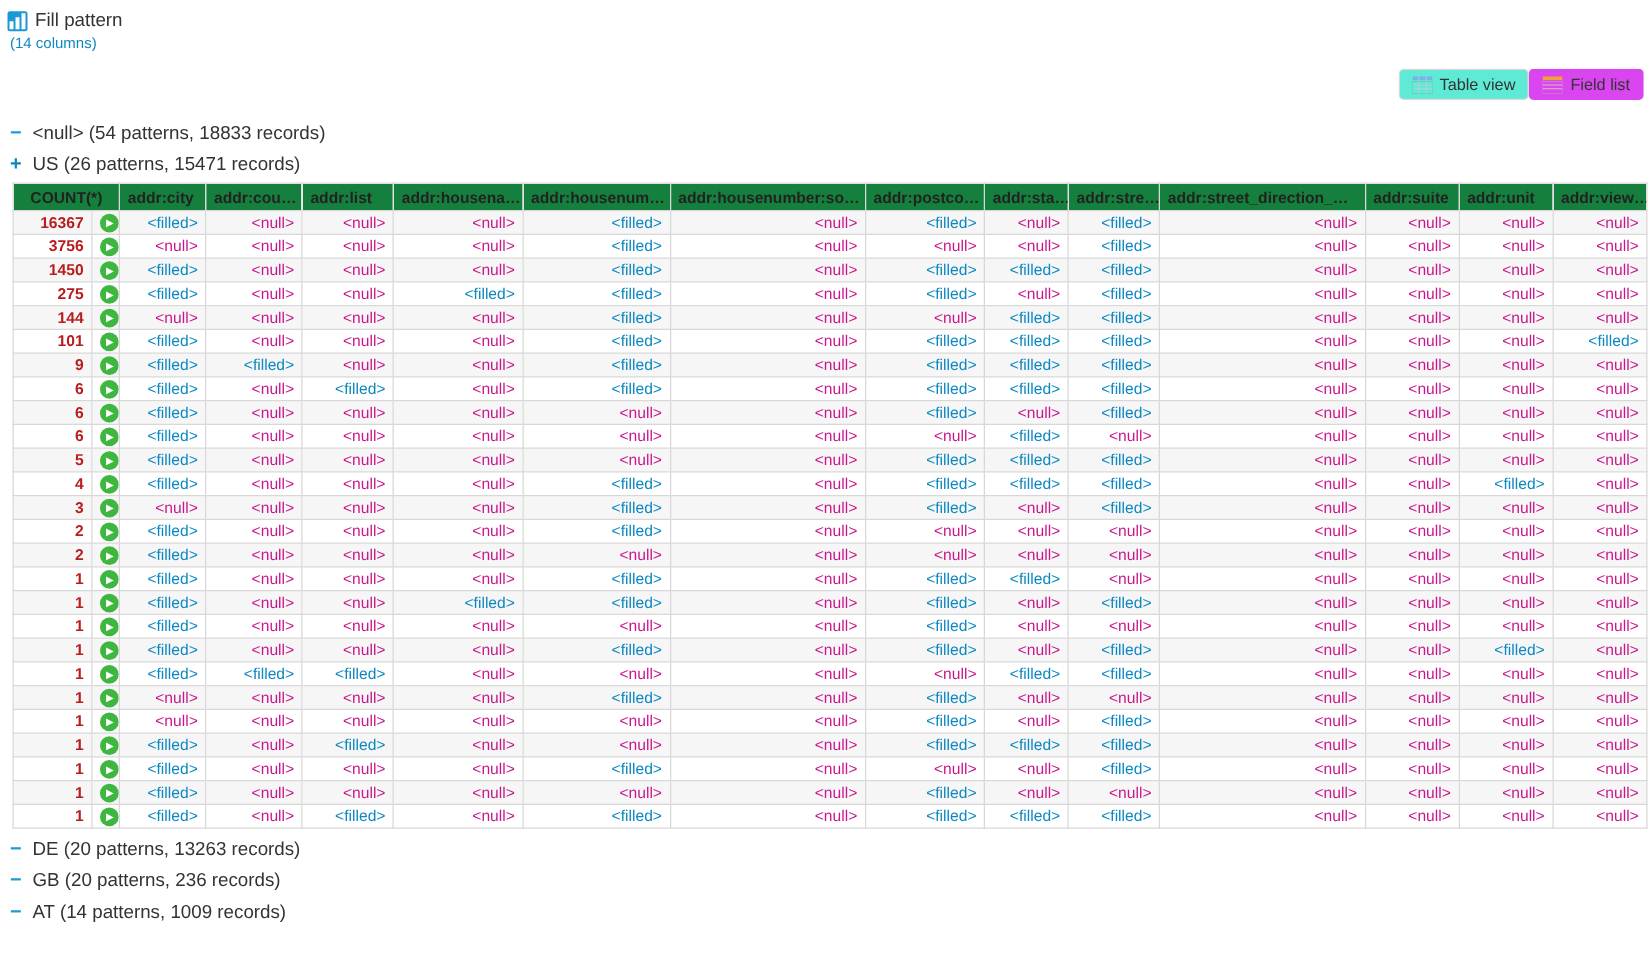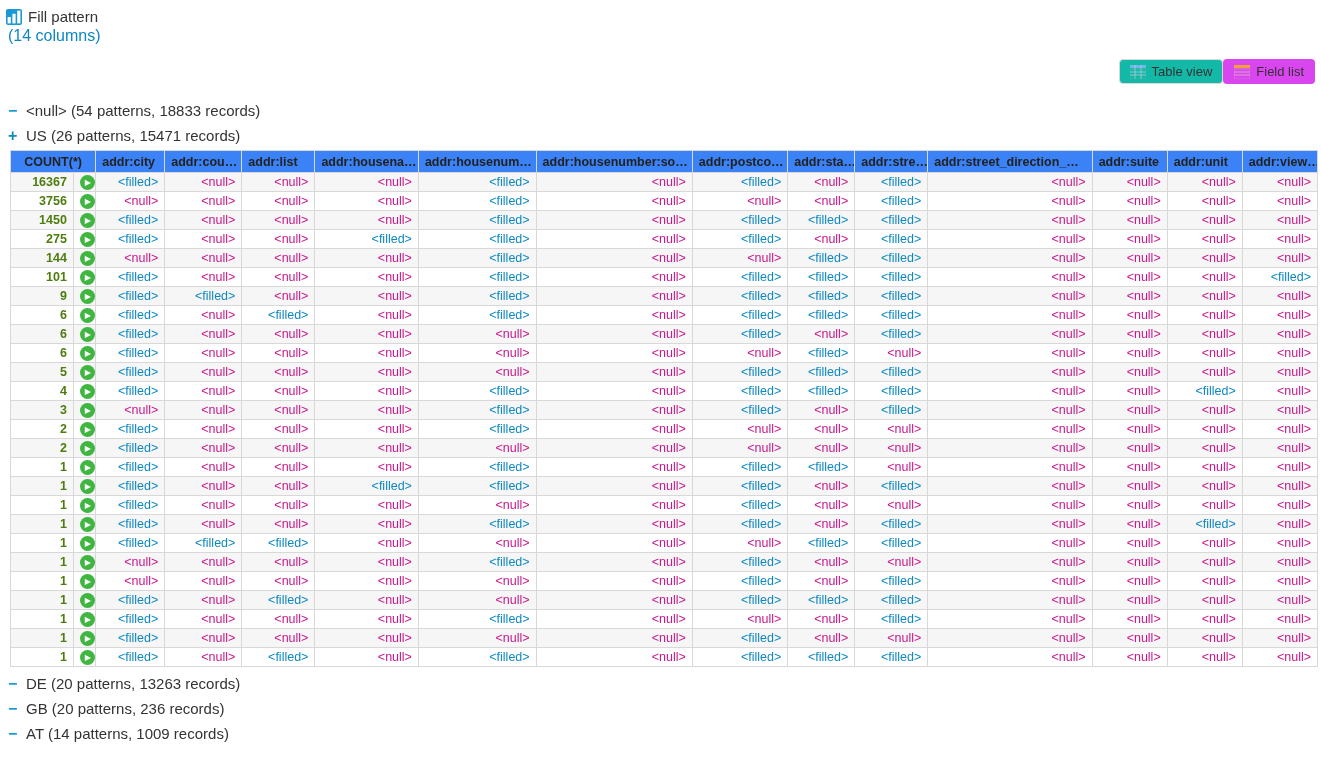--- a/index.html
+++ b/index.html
@@ -10,29 +10,29 @@
     color: #333;
     padding: 8px 6px;
   }
   .header-row { display: flex; align-items: center; gap: 6px; margin-bottom: 2px; }
   .title-icon {
     display: inline-flex; align-items: center; justify-content: center;
     width: 16px; height: 16px; background: #1a99d6; color: #fff;
     border-radius: 2px; font-size: 9px; font-weight: bold;
   }
   h1 { font-size: 15px; font-weight: 400; color: #333; }
-  .subtitle { color: #0d88c1; font-size: 16px; margin-left: 2px; margin-top: 2px; cursor: pointer; }
+  .subtitle { color: #0d88c1; font-size: 12px; margin-left: 2px; margin-top: 2px; cursor: pointer; }
 
   .toolbar-right { margin-top: 14px; display: flex; justify-content: flex-end; gap: 0; }
   .tool-btn {
     display: inline-flex; align-items: center; gap: 6px;
     padding: 4px 10px; border: 1px solid transparent; border-radius: 4px;
     background: #d946ef; cursor: pointer; font-size: 13px; color: #333;
   }
-  .tool-btn.active { background: #14b8a6; border-color: #d9d9d9; }
+  .tool-btn.active { background: #5eead4; border-color: #d9d9d9; }
   .mini-grid { display: inline-block; width: 16px; height: 14px; position: relative; }
   .mini-grid svg { width: 100%; height: 100%; }
 
   .groups { margin-top: 14px; }
   .group-hdr {
     display: flex; align-items: center; gap: 6px; font-size: 15px;
     color: #333; padding: 4px 2px; cursor: pointer;
   }
   .expand {
     display: inline-block; width: 12px; font-weight: 800; font-size: 16px;
@@ -48,26 +48,26 @@
     border-bottom: 1px solid #d8d8d8;
   }
   table.data th, table.data td {
     border: 1px solid #d8d8d8;
     padding: 0 6px;
     height: 19px;
     font-size: 12.5px;
     white-space: nowrap; overflow: hidden; text-overflow: clip;
   }
   table.data th {
-    background: #3b82f6; font-weight: 700; color: #222;
+    background: #15803d; font-weight: 700; color: #222;
     text-align: left; height: 22px;
   }
   table.data th.count-h { text-align: center; }
   tr.zebra td { background: #f6f6f6; }
-  td.count { text-align: right; font-weight: 700; color: #4d7c0f; padding-right: 2px; }
+  td.count { text-align: right; font-weight: 700; color: #b91c1c; padding-right: 2px; }
   td.action { text-align: center; padding:0; }
   .play {
     display: inline-flex; align-items: center; justify-content: center;
     width: 15px; height: 15px; border-radius: 50%;
     background: #3fb63f; color: #fff; font-size: 8px; cursor: pointer;
     vertical-align: middle;
   }
   .play::before { content: "▶"; margin-left:1px; }
   td.val { text-align: right; }
   td.filled { color: #0d88c1; }

